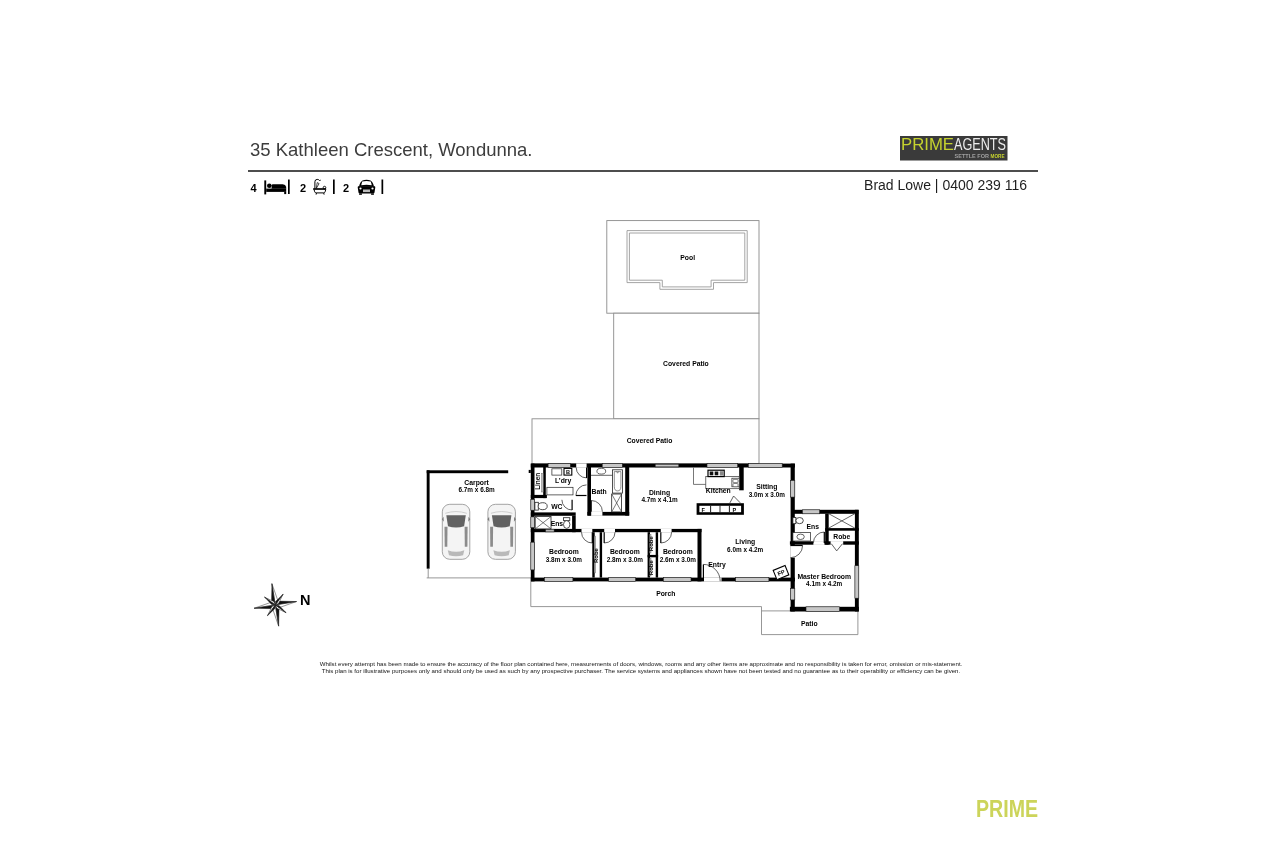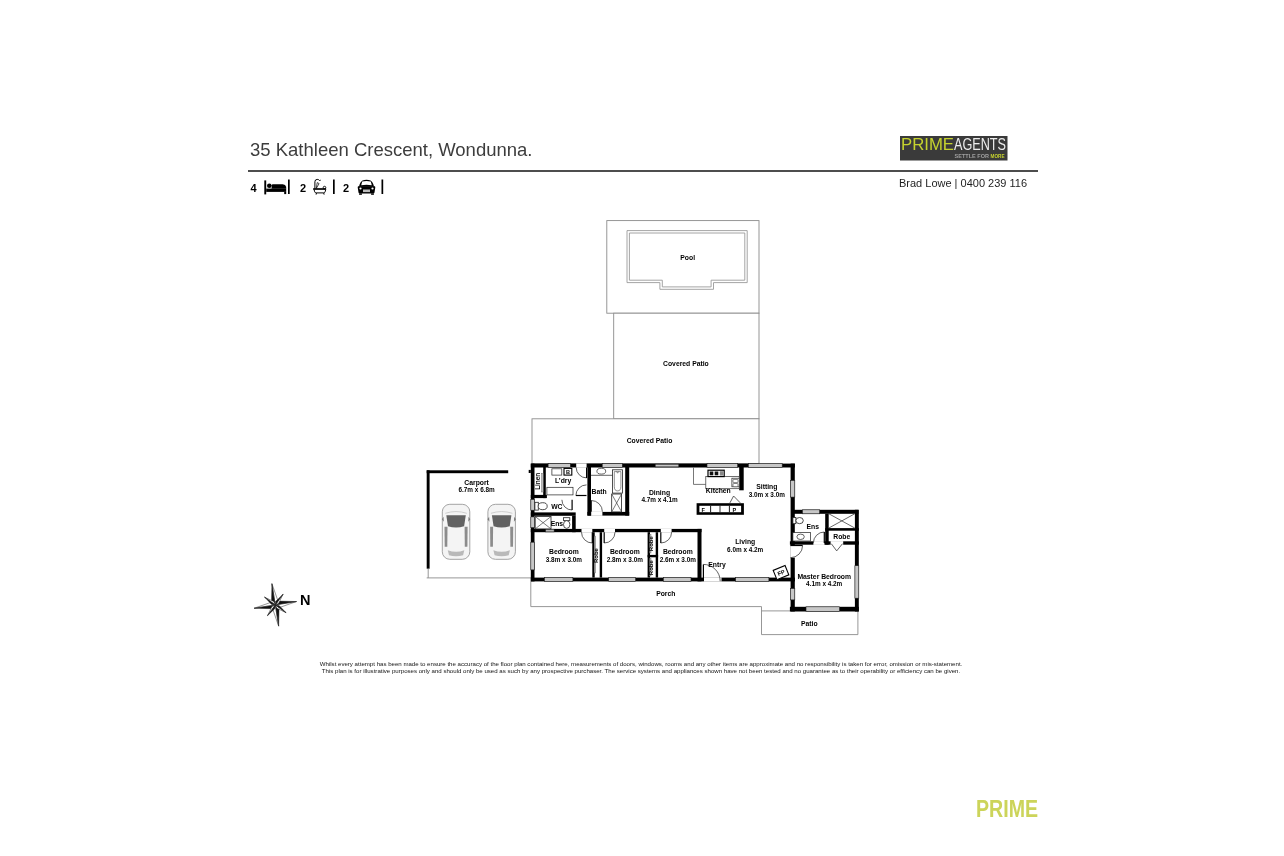--- a/index.html
+++ b/index.html
@@ -13,21 +13,21 @@
 <div class="abs" style="left:250px;top:140px;font-size:18.5px;line-height:19px;color:#3d3d3d;">35 Kathleen Crescent, Wondunna.</div>
 
 <svg class="abs" style="left:900px;top:135.5px;" width="108" height="25" viewBox="0 0 108 25">
   <rect x="0" y="0" width="107.5" height="24.5" fill="#3a3a3a"></rect>
   <text x="1" y="14.2" font-size="17"><tspan fill="#c6d32e" textLength="53" lengthAdjust="spacingAndGlyphs">PRIME</tspan><tspan fill="#ededed" textLength="52" lengthAdjust="spacingAndGlyphs">AGENTS</tspan></text>
   <text x="54.5" y="22.3" font-size="5.4" font-weight="bold"><tspan fill="#9f9f9f" textLength="36" lengthAdjust="spacingAndGlyphs">SETTLE FOR </tspan><tspan fill="#c6d32e" textLength="14" lengthAdjust="spacingAndGlyphs">MORE</tspan></text>
 </svg>
 
 <div class="abs" style="left:248.3px;top:170.2px;width:790px;height:1.7px;background:#4d4d4d;"></div>
 
-<div class="abs" style="left:802px;top:177px;width:225px;text-align:right;font-size:11px;color:#1e1e1e;">Brad Lowe | 0400 239 116</div>
+<div class="abs" style="left:802px;top:177px;width:225px;text-align:right;font-size:14px;color:#1e1e1e;">Brad Lowe | 0400 239 116</div>
 
 <svg class="abs" style="left:248px;top:176.5px;" width="140" height="20" viewBox="0 0 140 20">
 
   <text x="2.5" y="15" font-size="11" font-weight="bold" fill="#000">4</text>
 
   <g transform="translate(16.3,2.6)">
     <rect x="0" y="0.8" width="1.9" height="14" fill="#000"></rect>
     <circle cx="5" cy="6.1" r="2.3" fill="#000"></circle>
     <path d="M7.3,9.2 L7.3,5.6 Q7.6,4.7 8.5,4.7 L18.4,4.7 Q21.4,4.9 21.8,7.2 L21.9,9.2 Z" fill="#000"></path>
     <rect x="1.9" y="9" width="20" height="3.3" fill="#000"></rect>

